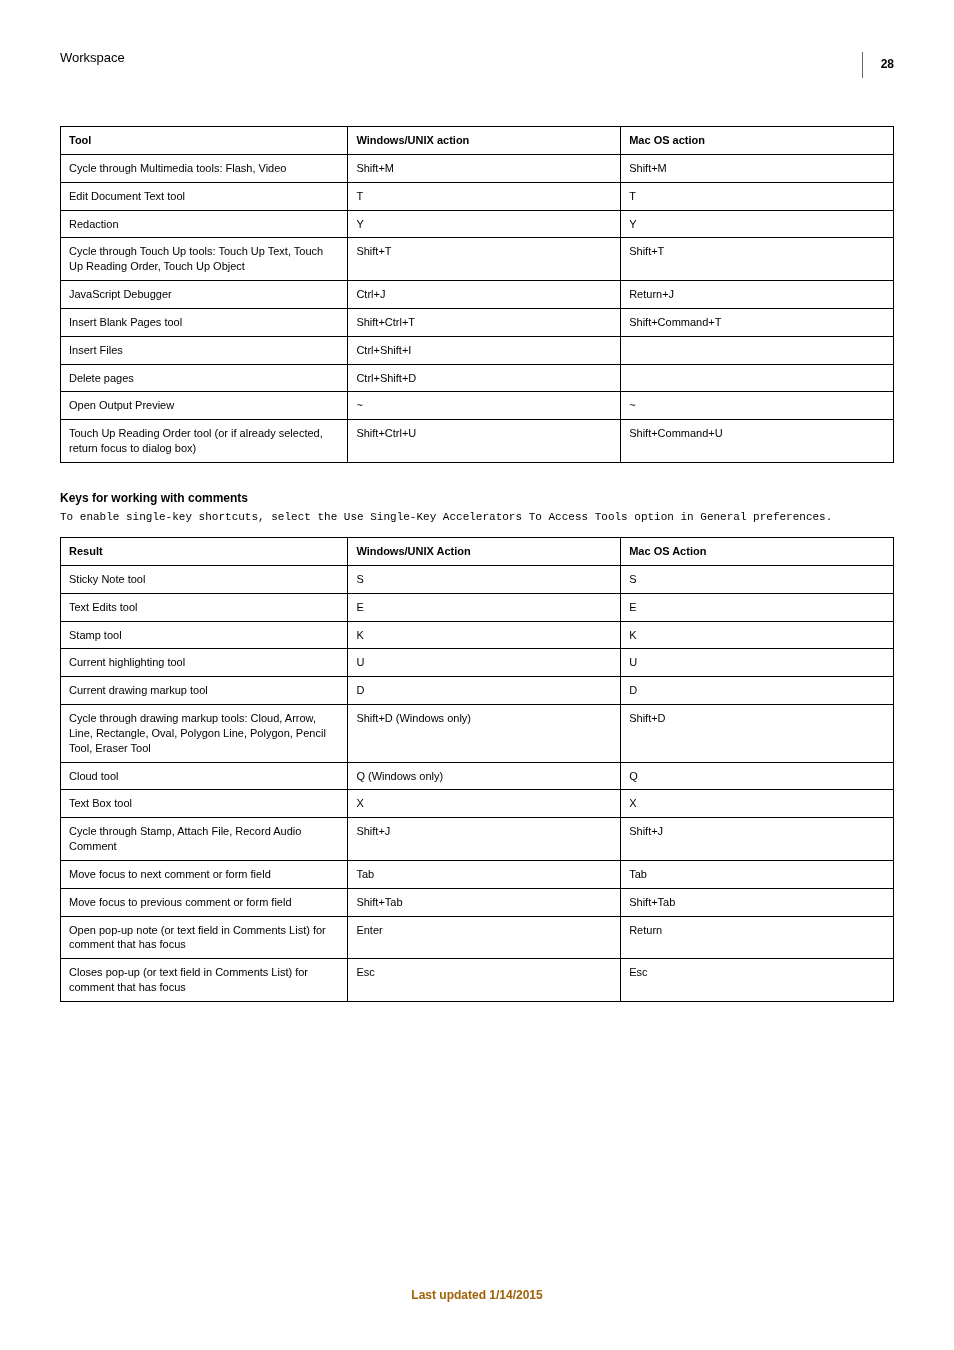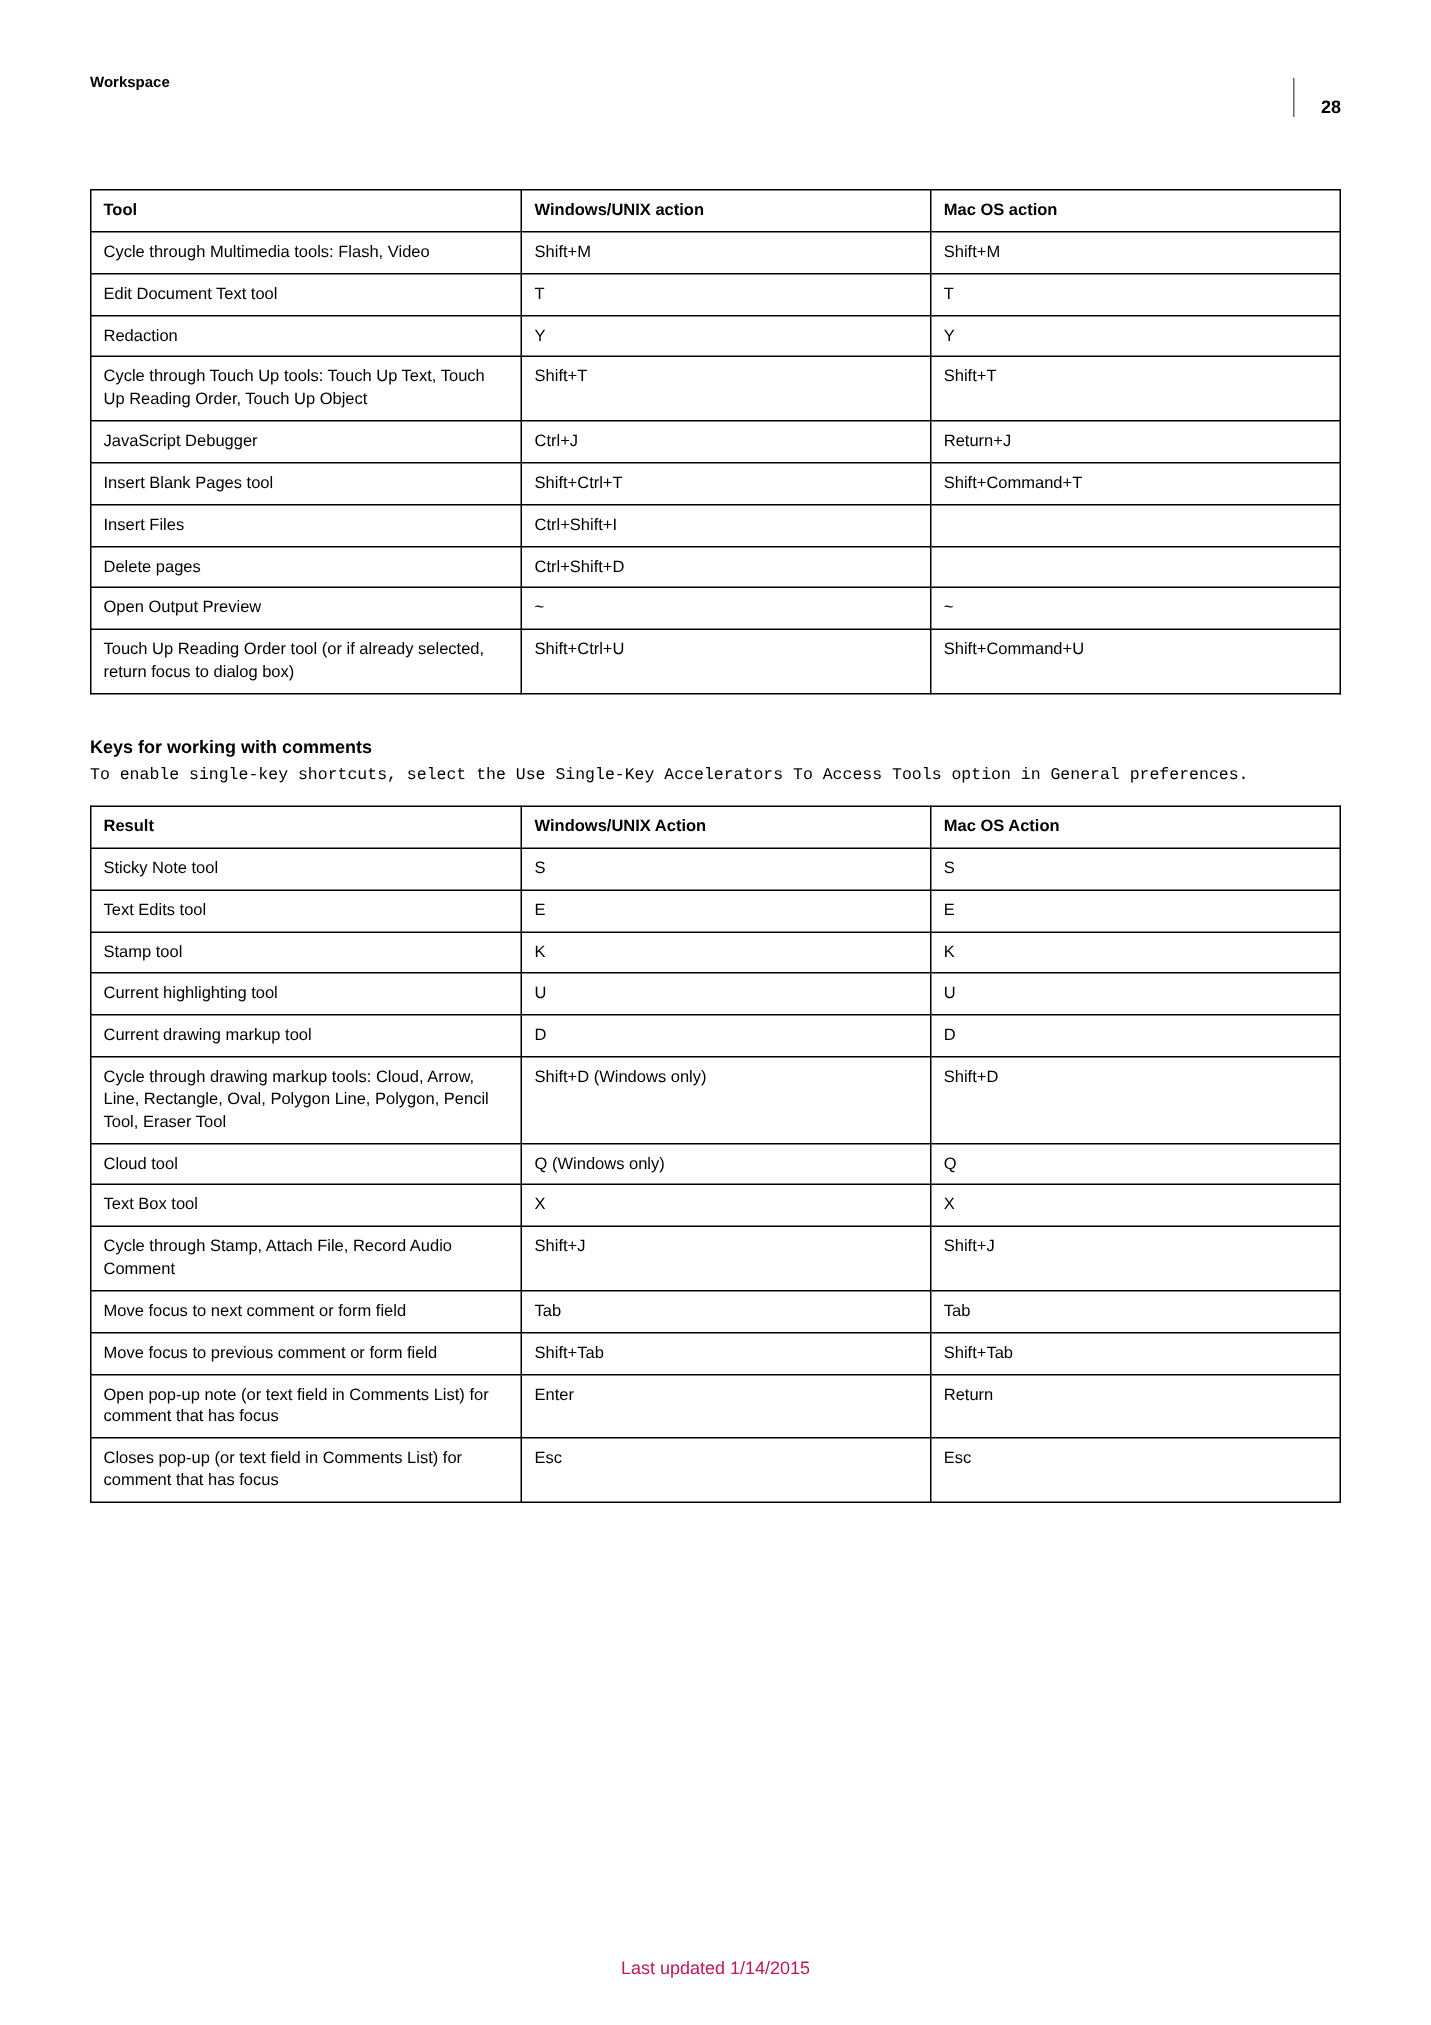--- a/index.html
+++ b/index.html
@@ -12,26 +12,26 @@
       position: relative;
       padding: 50px 60px 40px 60px;
     }
     .header-row {
       display: flex;
       justify-content: space-between;
       align-items: flex-start;
       margin-bottom: 48px;
     }
     .workspace-label {
-      font-size: 10px;
-      font-weight: bold;
+      font-size: 13px;
+      font-weight: normal;
     }
     .page-number-wrap {
       display: flex;
-      align-items: flex-end;
+      align-items: center;
       gap: 18px;
     }
     .page-number-bar {
       width: 1px;
       height: 26px;
       background: #666;
       margin-top: 2px;
     }
     .page-number {
       font-size: 12px;
@@ -61,27 +61,27 @@
       margin-top: 8px;
       margin-bottom: 6px;
     }
     p.intro {
       font-family: Liberation Mono, monospace;
       font-size: 11px;
       margin-bottom: 14px;
     }
     .footer {
       position: absolute;
-      bottom: 31px;
+      bottom: 48px;
       left: 0;
       width: 100%;
       text-align: center;
       font-size: 12px;
-      font-weight: 400;
-      color: #be185d;
+      font-weight: 700;
+      color: #a16207;
     }
   </style>
 </head>
 <body>
 
 <div class="header-row">
   <div class="workspace-label">Workspace</div>
   <div class="page-number-wrap">
     <div class="page-number-bar"></div>
     <div class="page-number">28</div>

